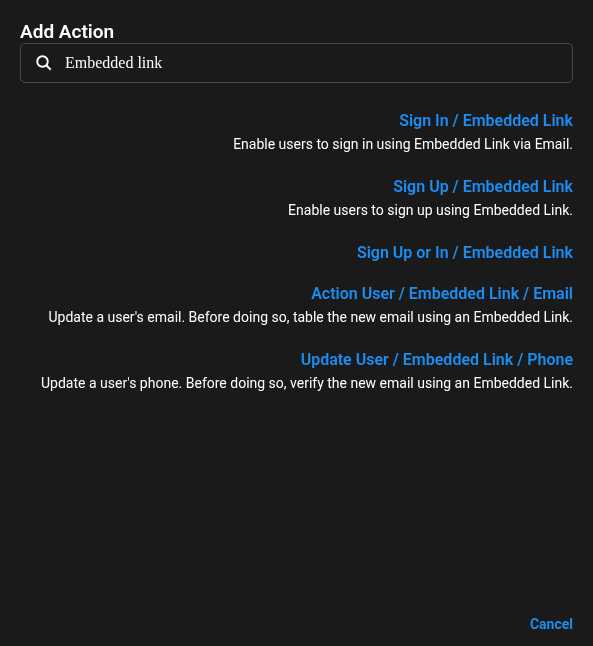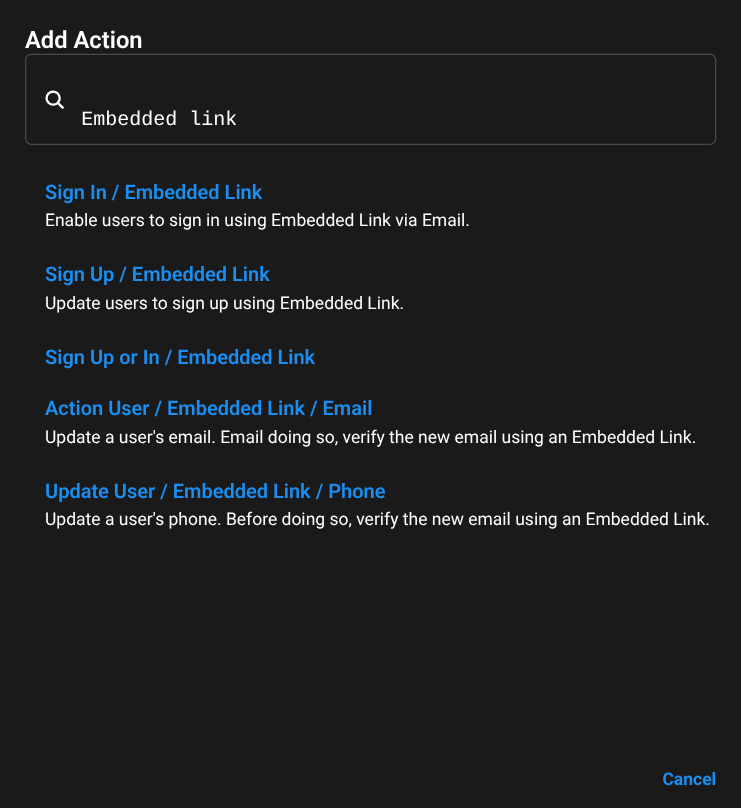--- a/index.html
+++ b/index.html
@@ -36,31 +36,31 @@
       margin-right: 12px;
       flex-shrink: 0;
     }
     .search-input {
       background: transparent;
       border: none;
       outline: none;
       color: #ffffff;
       font-size: 16px;
       width: 100%;
-      font-family: Liberation Mono, monospace;
-      margin-top: 33px;
+      font-family: Liberation Serif, serif;
     }
     .search-input::placeholder {
       color: #888;
     }
     .results {
       padding-left: 16px;
     }
     .result-item {
       margin-bottom: 22px;
+      text-align: right;
     }
     .result-title {
       color: #1b8ef2;
       font-size: 16px;
       font-weight: 600;
       margin-bottom: 4px;
       cursor: pointer;
     }
     .result-description {
       color: #ffffff;
@@ -95,28 +95,28 @@
   <input type="text" class="search-input" value="Embedded link" style="">
 </div>
 
 <div class="results">
   <div class="result-item">
     <div class="result-title">Sign In / Embedded Link</div>
     <div class="result-description">Enable users to sign in using Embedded Link via Email.</div>
   </div>
   <div class="result-item">
     <div class="result-title">Sign Up / Embedded Link</div>
-    <div class="result-description">Update users to sign up using Embedded Link.</div>
+    <div class="result-description">Enable users to sign up using Embedded Link.</div>
   </div>
   <div class="result-item">
     <div class="result-title">Sign Up or In / Embedded Link</div>
   </div>
   <div class="result-item">
     <div class="result-title">Action User / Embedded Link / Email</div>
-    <div class="result-description">Update a user's email. Email doing so, verify the new email using an Embedded Link.</div>
+    <div class="result-description">Update a user's email. Before doing so, table the new email using an Embedded Link.</div>
   </div>
   <div class="result-item">
     <div class="result-title">Update User / Embedded Link / Phone</div>
     <div class="result-description">Update a user's phone. Before doing so, verify the new email using an Embedded Link.</div>
   </div>
 </div>
 
 <button class="cancel-button">Cancel</button>
 
 </body></html>

